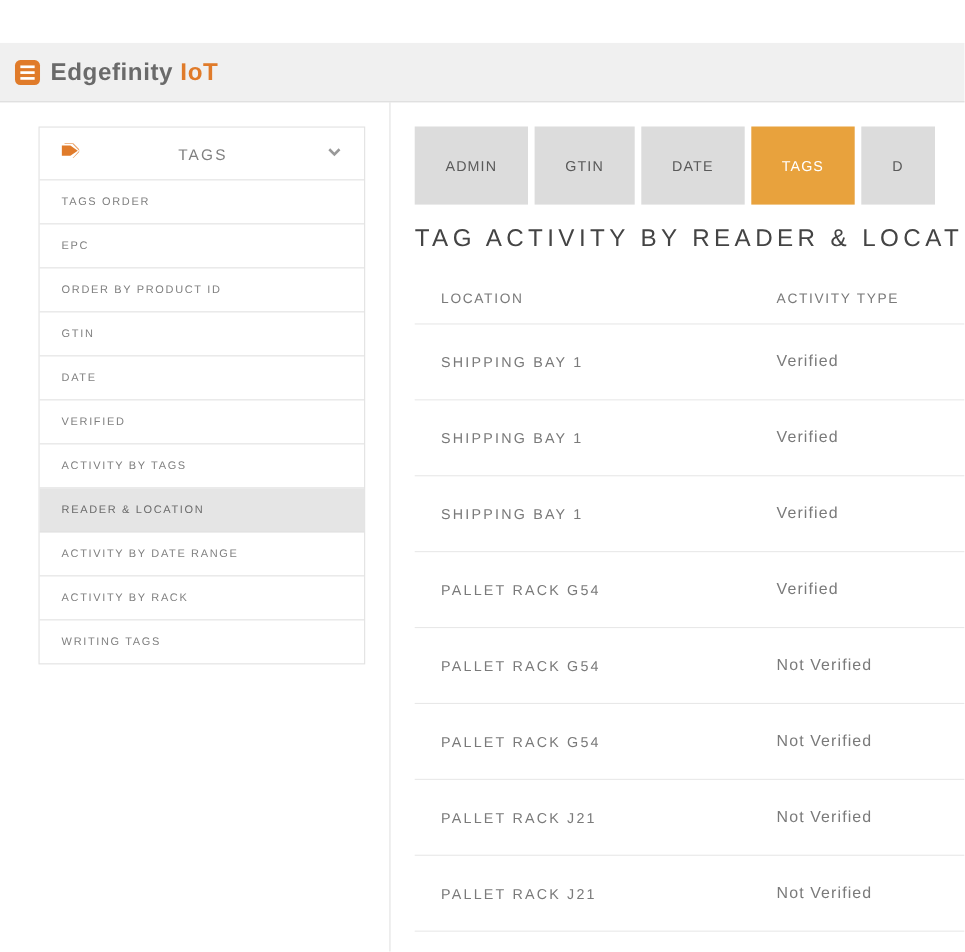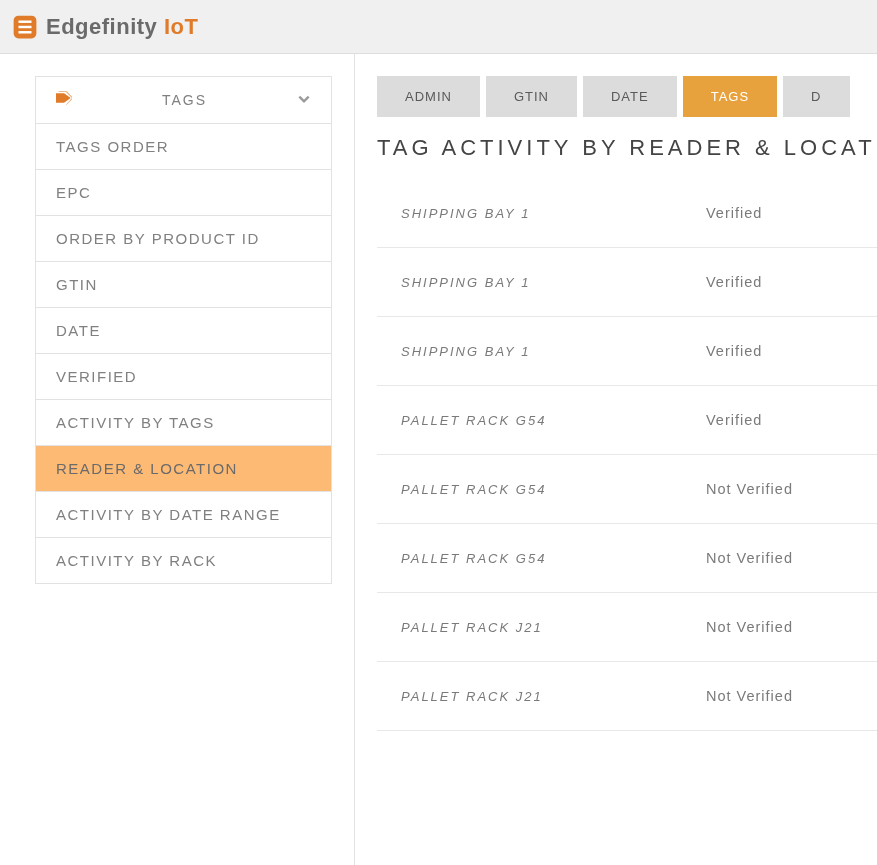--- a/index.html
+++ b/index.html
@@ -11,20 +11,21 @@
     overflow: hidden;
     color: #333;
   }
   .header {
     background: #f0f0f0;
     height: 54px;
     display: flex;
     align-items: center;
     padding: 0 12px;
     border-bottom: 1px solid #ddd;
+    margin-top: 39px;
   }
   .logo-icon {
     width: 26px;
     height: 26px;
     margin-right: 8px;
   }
   .logo-text {
     font-size: 22px;
     font-weight: 600;
     color: #6a6a6a;
@@ -57,39 +58,39 @@
     text-align: center;
     font-size: 14px;
     letter-spacing: 2px;
     color: #808080;
     font-weight: 500;
   }
   .sidebar-header .chevron { color: #999; font-size: 14px; }
   .sidebar-item {
     padding: 14px 20px;
     border-bottom: 1px solid #e2e2e2;
-    font-size: 15px;
+    font-size: 10px;
     letter-spacing: 1.5px;
     color: #808080;
     cursor: pointer;
   }
   .sidebar-item:last-child { border-bottom: none; }
-  .sidebar-item.active { background: #fdba74; color: #6a6a6a; }
+  .sidebar-item.active { background: #e5e5e5; color: #6a6a6a; }
   .main {
     flex: 1;
     padding: 22px 0 0 22px;
     overflow: hidden;
   }
   .tabs { display: flex; gap: 6px; margin-bottom: 18px; }
   .tab {
     background: #dcdcdc;
     color: #5a5a5a;
     font-size: 13px;
     letter-spacing: 1px;
-    padding: 13px 28px;
+    padding: 28px 28px;
     cursor: pointer;
     white-space: nowrap;
   }
   .tab.active { background: #e8a23d; color: #fff; }
   .page-title {
     font-size: 22px;
     letter-spacing: 4px;
     color: #444;
     font-weight: 500;
     white-space: nowrap;
@@ -113,21 +114,20 @@
   }
   .trow {
     padding: 26px 24px;
   }
   .col-loc { width: 305px; flex-shrink: 0; }
   .col-act { flex: 1; }
   .trow .loc {
     font-size: 13px;
     letter-spacing: 2px;
     color: #7a7a7a;
-    font-style: italic;
   }
   .trow .act {
     font-size: 14.5px;
     letter-spacing: 1px;
     color: #7a7a7a;
   }
 </style>
 </head>
 <body>
 
@@ -167,34 +167,39 @@
           <div class="sidebar-item">TAGS ORDER</div>
           <div class="sidebar-item">EPC</div>
           <div class="sidebar-item">ORDER BY PRODUCT ID</div>
           <div class="sidebar-item">GTIN</div>
           <div class="sidebar-item">DATE</div>
           <div class="sidebar-item">VERIFIED</div>
           <div class="sidebar-item">ACTIVITY BY TAGS</div>
           <div class="sidebar-item active">READER &amp; LOCATION</div>
           <div class="sidebar-item">ACTIVITY BY DATE RANGE</div>
           <div class="sidebar-item">ACTIVITY BY RACK</div>
+          <div class="sidebar-item">WRITING TAGS</div>
         </div>
     </div>
   </div>
 
   <div class="main">
     <div class="tabs" id="tabs">
         <div class="tab">ADMIN</div>
         <div class="tab">GTIN</div>
         <div class="tab">DATE</div>
         <div class="tab active">TAGS</div>
         <div class="tab">D</div>
       </div>
     <div class="page-title">TAG ACTIVITY BY READER &amp; LOCATION</div>
     <div class="table">
+      <div class="thead">
+        <div class="col col-loc">LOCATION</div>
+        <div class="col col-act">ACTIVITY TYPE</div>
+      </div>
       <div id="tbody">
           <div class="trow">
             <div class="col-loc loc">SHIPPING BAY 1</div>
             <div class="col-act act">Verified</div>
           </div>
           <div class="trow">
             <div class="col-loc loc">SHIPPING BAY 1</div>
             <div class="col-act act">Verified</div>
           </div>
           <div class="trow">

